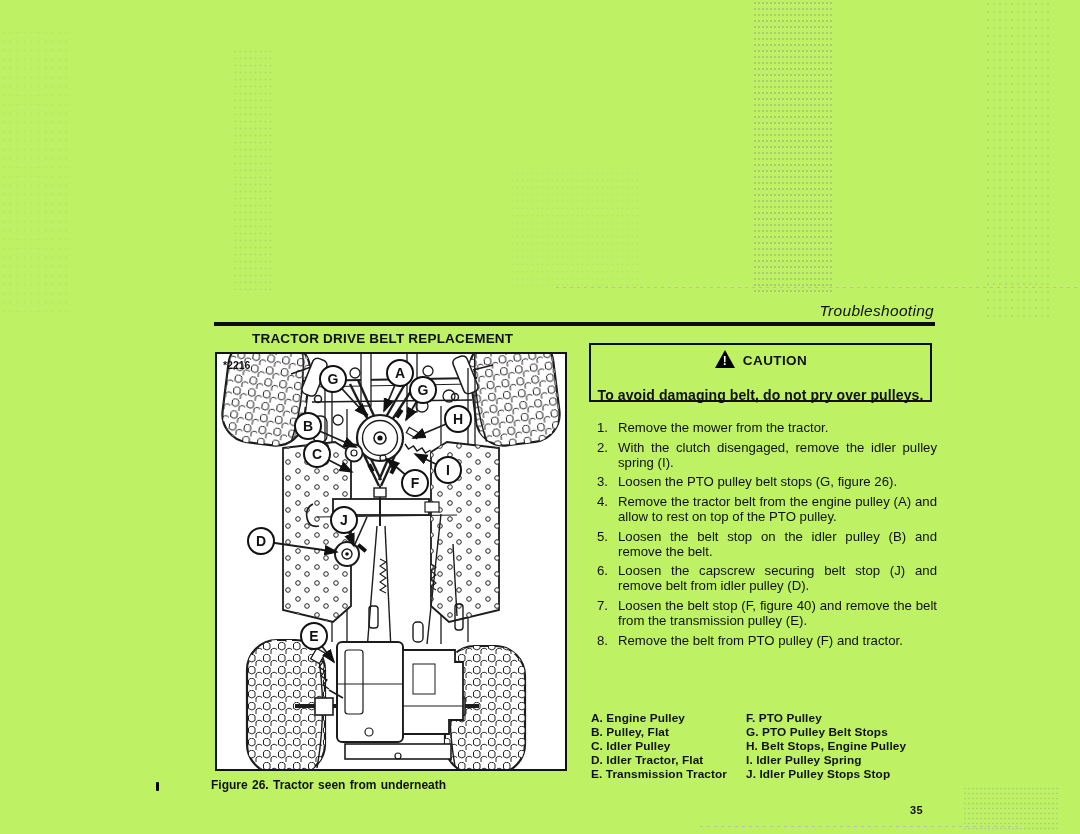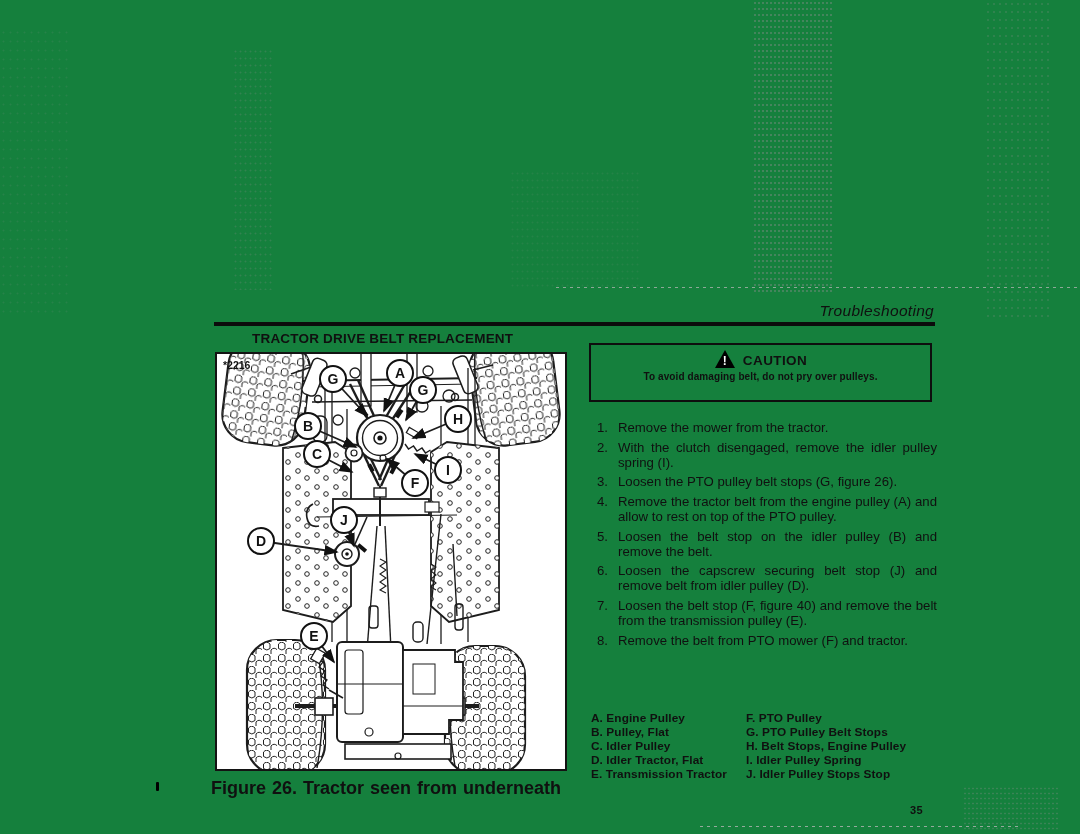--- a/index.html
+++ b/index.html
@@ -1,17 +1,17 @@
 <!DOCTYPE html>
 <html><head>
 <meta charset="utf-8">
 <style>
   html,body{margin:0;padding:0;background:#e8e8e8;}
   .page{
-    position:relative; width:1080px; height:834px; background:#15803d;
+    position:relative; width:1080px; height:834px; background:#bef264;
     overflow:hidden; font-family:"Liberation Sans", sans-serif; color:#101010;
   }
   
   .noise{position:absolute; pointer-events:none;
     background-image:radial-gradient(circle, #8d8d8d 0.7px, transparent 1.2px);
     background-size:5px 7px; opacity:.28;}
   .n1{left:753px; top:0; width:80px; height:292px; background-size:4px 6px; opacity:.40;}
   .n2{left:985px; top:0; width:68px; height:320px; opacity:.22; background-size:6px 8px;}
   .n3{left:233px; top:48px; width:40px; height:242px; opacity:.25;}
   .n4{left:0; top:28px; width:72px; height:290px; opacity:.15; background-size:7px 9px;}
@@ -22,33 +22,33 @@
   .sl1{left:556px; top:287px; width:524px; opacity:.75;}
   .sl2{left:700px; top:826px; width:320px; opacity:.8;}
   
   .running-head{position:absolute; left:700px; top:302px; width:234px; text-align:right;
     font-style:italic; font-size:15.5px; letter-spacing:.3px;}
   .rule{position:absolute; left:214px; top:322px; width:721px; height:3.5px; background:#0c0c0c;}
   .section-title{position:absolute; left:214px; top:331px; font-weight:bold; font-size:13.5px; letter-spacing:.2px;margin-left:38px;}
   
   .figure-box{position:absolute; left:215px; top:352px; width:348px; height:415px;
     border:2px solid #131313; background:#fff;}
-  .figure-caption{position:absolute; left:211px; top:778px; font-weight:bold; font-size:18px; word-spacing:1px;}
+  .figure-caption{position:absolute; left:211px; top:778px; font-weight:bold; font-size:12px; word-spacing:1px;}
   .caption-mark{position:absolute; left:156px; top:782px; width:3px; height:9px; background:#000; border-radius:1px;}
   
   .caution-box{position:absolute; left:589px; top:343px; width:339px; height:50px;
     border:2.5px solid #0e0e0e; text-align:center; padding-top:5px;}
   .caution-title-row{display:flex; justify-content:center; align-items:flex-end; gap:7px;
     font-weight:bold; font-size:13.5px; letter-spacing:.4px; height:18px;}
   .warn-tri{position:relative; width:22px; height:18px;}
   .warn-tri .tri{position:absolute; left:1px; top:0; width:0; height:0;
     border-left:10px solid transparent; border-right:10px solid transparent; border-bottom:18px solid #000;}
   .warn-tri::after{content:"!"; position:absolute; left:0; top:4px; width:22px; text-align:center;
     color:#fff; font-weight:bold; font-size:12px; line-height:14px;}
-  .caution-text{font-weight:bold; font-size:10px; margin-top:3px; letter-spacing:.1px;}
+  .caution-text{font-weight:bold; font-size:14px; margin-top:19px; letter-spacing:.1px;}
   .steps{position:absolute; left:589px; top:421px; width:348px;}
   .step{display:flex; margin-bottom:5px; font-size:13.2px; line-height:14.8px;}
   .step-num{flex:none; width:21px; padding-left:8px;}
   .step-text{flex:1; text-align:justify;}
   .legend{position:absolute; left:591px; top:711px; display:flex; font-weight:bold;
     font-size:11.8px; line-height:14px; letter-spacing:.1px;}
   .legend-col1{width:155px;}
   .legend-col2{width:190px;}
   .page-number{position:absolute; left:910px; top:787px; font-weight:bold; font-size:11px; letter-spacing:.5px;margin-top:17px;}
   svg text{font-family:"Liberation Sans", sans-serif;}
@@ -333,21 +333,21 @@
     <div class="step">
         <span class="step-num">6.</span>
         <span class="step-text">Loosen the capscrew securing belt stop (J) and remove belt from idler pulley (D).</span>
       </div>
     <div class="step">
         <span class="step-num">7.</span>
         <span class="step-text">Loosen the belt stop (F, figure 40) and remove the belt from the transmission pulley (E).</span>
       </div>
     <div class="step">
         <span class="step-num">8.</span>
-        <span class="step-text">Remove the belt from PTO mower (F) and tractor.</span>
+        <span class="step-text">Remove the belt from PTO pulley (F) and tractor.</span>
       </div>
   </div>
 
   <div class="legend">
     <div class="legend-col1">
       <div>A. Engine Pulley</div>
       <div>B. Pulley, Flat</div>
       <div>C. Idler Pulley</div>
       <div>D. Idler Tractor, Flat</div>
       <div>E. Transmission Tractor</div>

